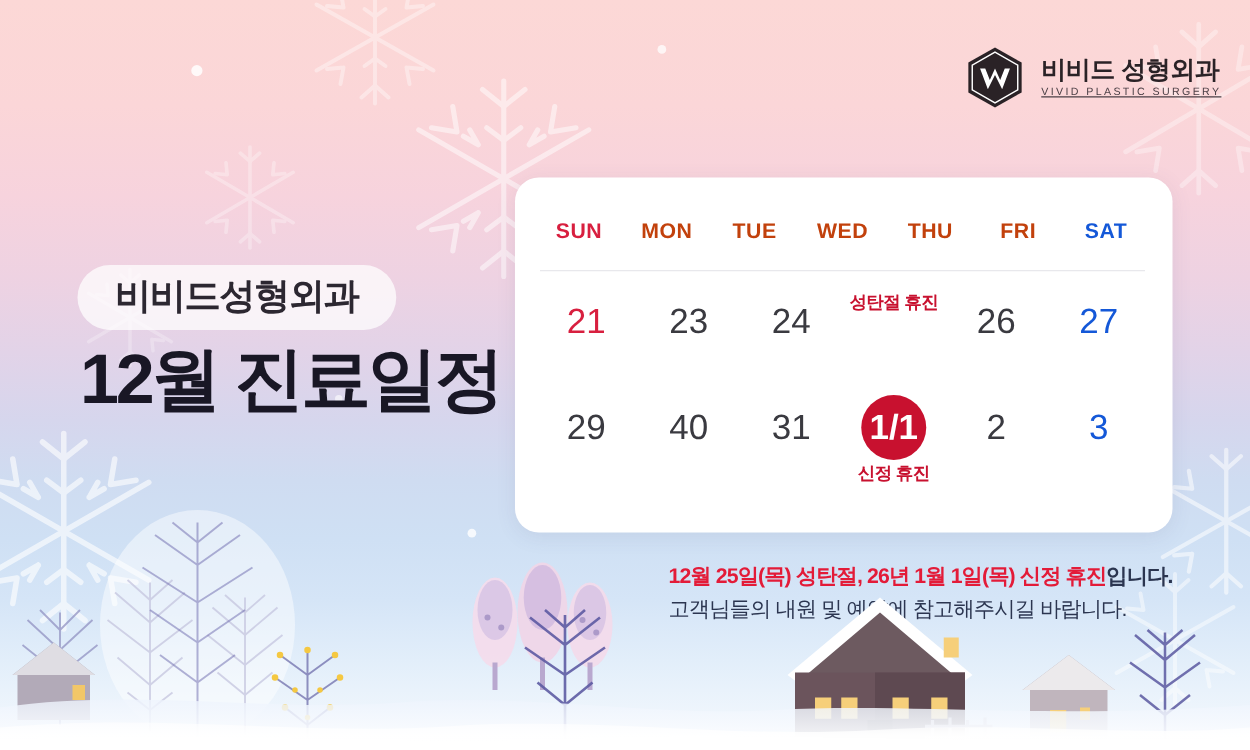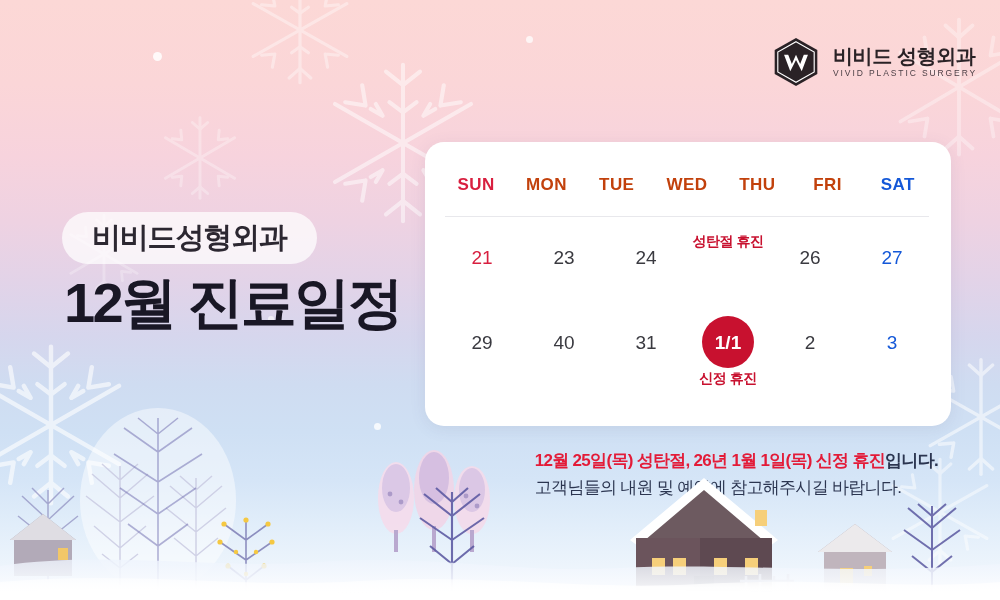--- a/index.html
+++ b/index.html
@@ -42,21 +42,21 @@
     display:flex; align-items:center; gap:11px;
   }
   #logo-hex { width:52px; height:52px; flex:0 0 52px; }
   #logo-text { display:flex; flex-direction:column; gap:3px; }
   #logo-name {
     font-size:20px; font-weight:bold; color:#2a2226;
     letter-spacing:-0.4px; line-height:1;
   }
   #logo-sub {
     font-size:8.5px; color:#4b3f45; letter-spacing:1.9px;
-    line-height:1; white-space:nowrap;
+    line-height:1; white-space:nowrap;text-decoration:underline;
   }
 
   
   #headline { position:absolute; left:62px; top:212px; }
   #clinic-pill {
     display:inline-block;
     background:rgba(255,255,255,0.72);
     border-radius:28px;
     padding:9px 30px 11px 30px;
     font-size:29px; font-weight:bold;
@@ -65,21 +65,21 @@
   }
   #main-title {
     margin-top:8px; margin-left:2px;
     font-size:56px; font-weight:bold;
     color:#191725; letter-spacing:-2.6px;
     line-height:1.1; white-space:nowrap;
   }
 
   
   #calendar-card {
-    position:absolute; left:425px; top:142px;
+    position:absolute; left:412px; top:142px;
     width:526px; height:284px;
     background:#ffffff;
     border-radius:19px;
     box-shadow:0 3px 16px rgba(90,90,130,0.10);
     padding:34px 18px 0 16px;
   }
   .cal-row { display:flex; width:100%; }
   .cal-cell {
     flex:1 1 0; min-width:0;
     display:flex; flex-direction:column; align-items:center;
@@ -93,21 +93,21 @@
 
   #cal-divider {
     margin:23px 4px 0 4px;
     height:1px; background:#e8e8ec;
   }
 
   .week { margin-top:14px; }
   .daynum {
     height:52px; width:52px;
     display:flex; align-items:center; justify-content:center;
-    font-size:19px; color:#3a3a40; line-height:1;
+    font-size:28px; color:#3a3a40; line-height:1;
     border-radius:50%;
   }
   .daynum.sun { color:#d81f3f; }
   .daynum.sat { color:#1458d8; }
   .daynum.holiday {
     background:#c8112f; color:#ffffff; font-weight:bold;
   }
   .daynote {
     margin-top:3px;
     font-size:14px; font-weight:bold; color:#c8112f;

